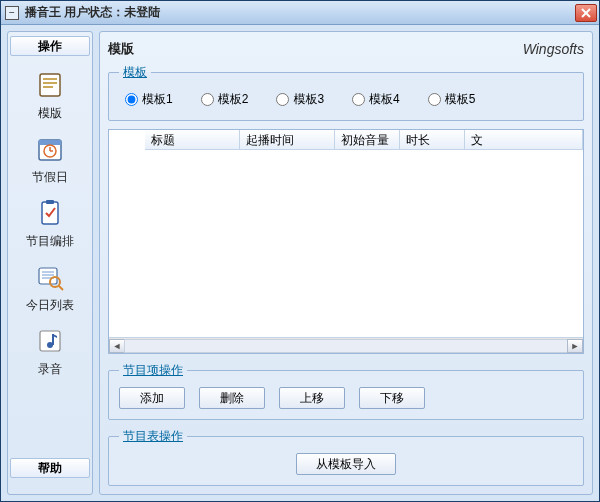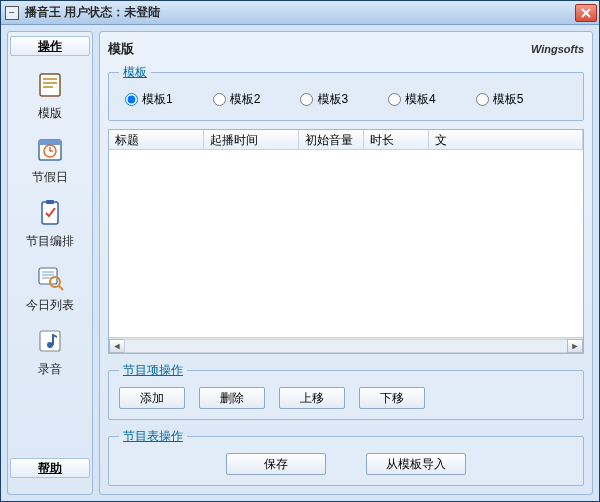--- a/index.html
+++ b/index.html
@@ -66,21 +66,20 @@
   }
   .side-header, .side-footer {
     height: 20px;
     background: linear-gradient(to bottom, #fefefe, #e6eefb);
     border: 1px solid #aac3e1;
     border-radius: 2px;
     display: flex; align-items: center; justify-content: center;
     font-weight: bold;
     margin-bottom: 6px;
     cursor: pointer;
-    text-decoration: underline;
   }
   .side-footer { margin-bottom: 12px; margin-top: auto; }
   .side-items {
     flex: 1;
     display: flex;
     flex-direction: column;
     align-items: center;
     gap: 10px;
     padding-top: 6px;
   }
@@ -102,47 +101,48 @@
     border-radius: 3px;
     padding: 8px;
     display: flex; flex-direction: column;
     min-height: 0;
   }
   .main-header {
     display: flex; align-items: center; justify-content: space-between;
     margin-bottom: 6px;
   }
   .main-header .mtitle { font-weight: bold; font-size: 13px; color: #222; }
-  .main-header .brand { font-weight: bold; font-size: 11px; color: #333; font-style: italic; }
+  .main-header .brand { font-weight: normal; font-size: 14px; color: #333; font-style: italic; }
 
   fieldset {
     border: 1px solid #9db8d8;
     border-radius: 2px;
     margin: 0 0 8px 0;
     padding: 8px 10px 10px 10px;
     background: #e1ecf8;
   }
   fieldset legend { padding: 0 4px; color: #0369a1; text-decoration: underline; }
-  .radios { display: flex; gap: 40px; padding: 2px 6px; }
+  .radios { display: flex; gap: 28px; padding: 2px 6px; }
   .radios label { display: flex; align-items: center; gap: 4px; cursor: pointer; }
   .radios input { margin:0; }
 
   .tablewrap {
     flex: 1;
     min-height: 180px;
     border: 1px solid #9db8d8;
     background: #fff;
     display: flex; flex-direction: column;
     margin-bottom: 8px;
   }
   .thead {
     display: flex;
     background: linear-gradient(to bottom, #fefefe, #e7effa);
     border-bottom: 1px solid #c3d3e8;
     height: 20px;
+    margin-left: 36px;
   }
   .thead .col {
     border-right: 1px solid #c3d3e8;
     padding: 2px 6px;
     font-size: 12px;
     overflow: hidden; white-space: nowrap;
   }
   .tbody { flex: 1; background: #fff; }
   .hscroll {
     height: 16px;
@@ -317,20 +317,19 @@
           <button class="wbtn">添加</button>
           <button class="wbtn">删除</button>
           <button class="wbtn">上移</button>
           <button class="wbtn">下移</button>
         </div>
       </fieldset>
 
       <fieldset style="margin-bottom:0">
         <legend>节目表操作</legend>
         <div class="btnrow center">
-          <button class="wbtn wide">保存</button>
           <button class="wbtn wide">从模板导入</button>
         </div>
       </fieldset>
 
     </div>
   </div>
 </div>
 
 </body></html>

